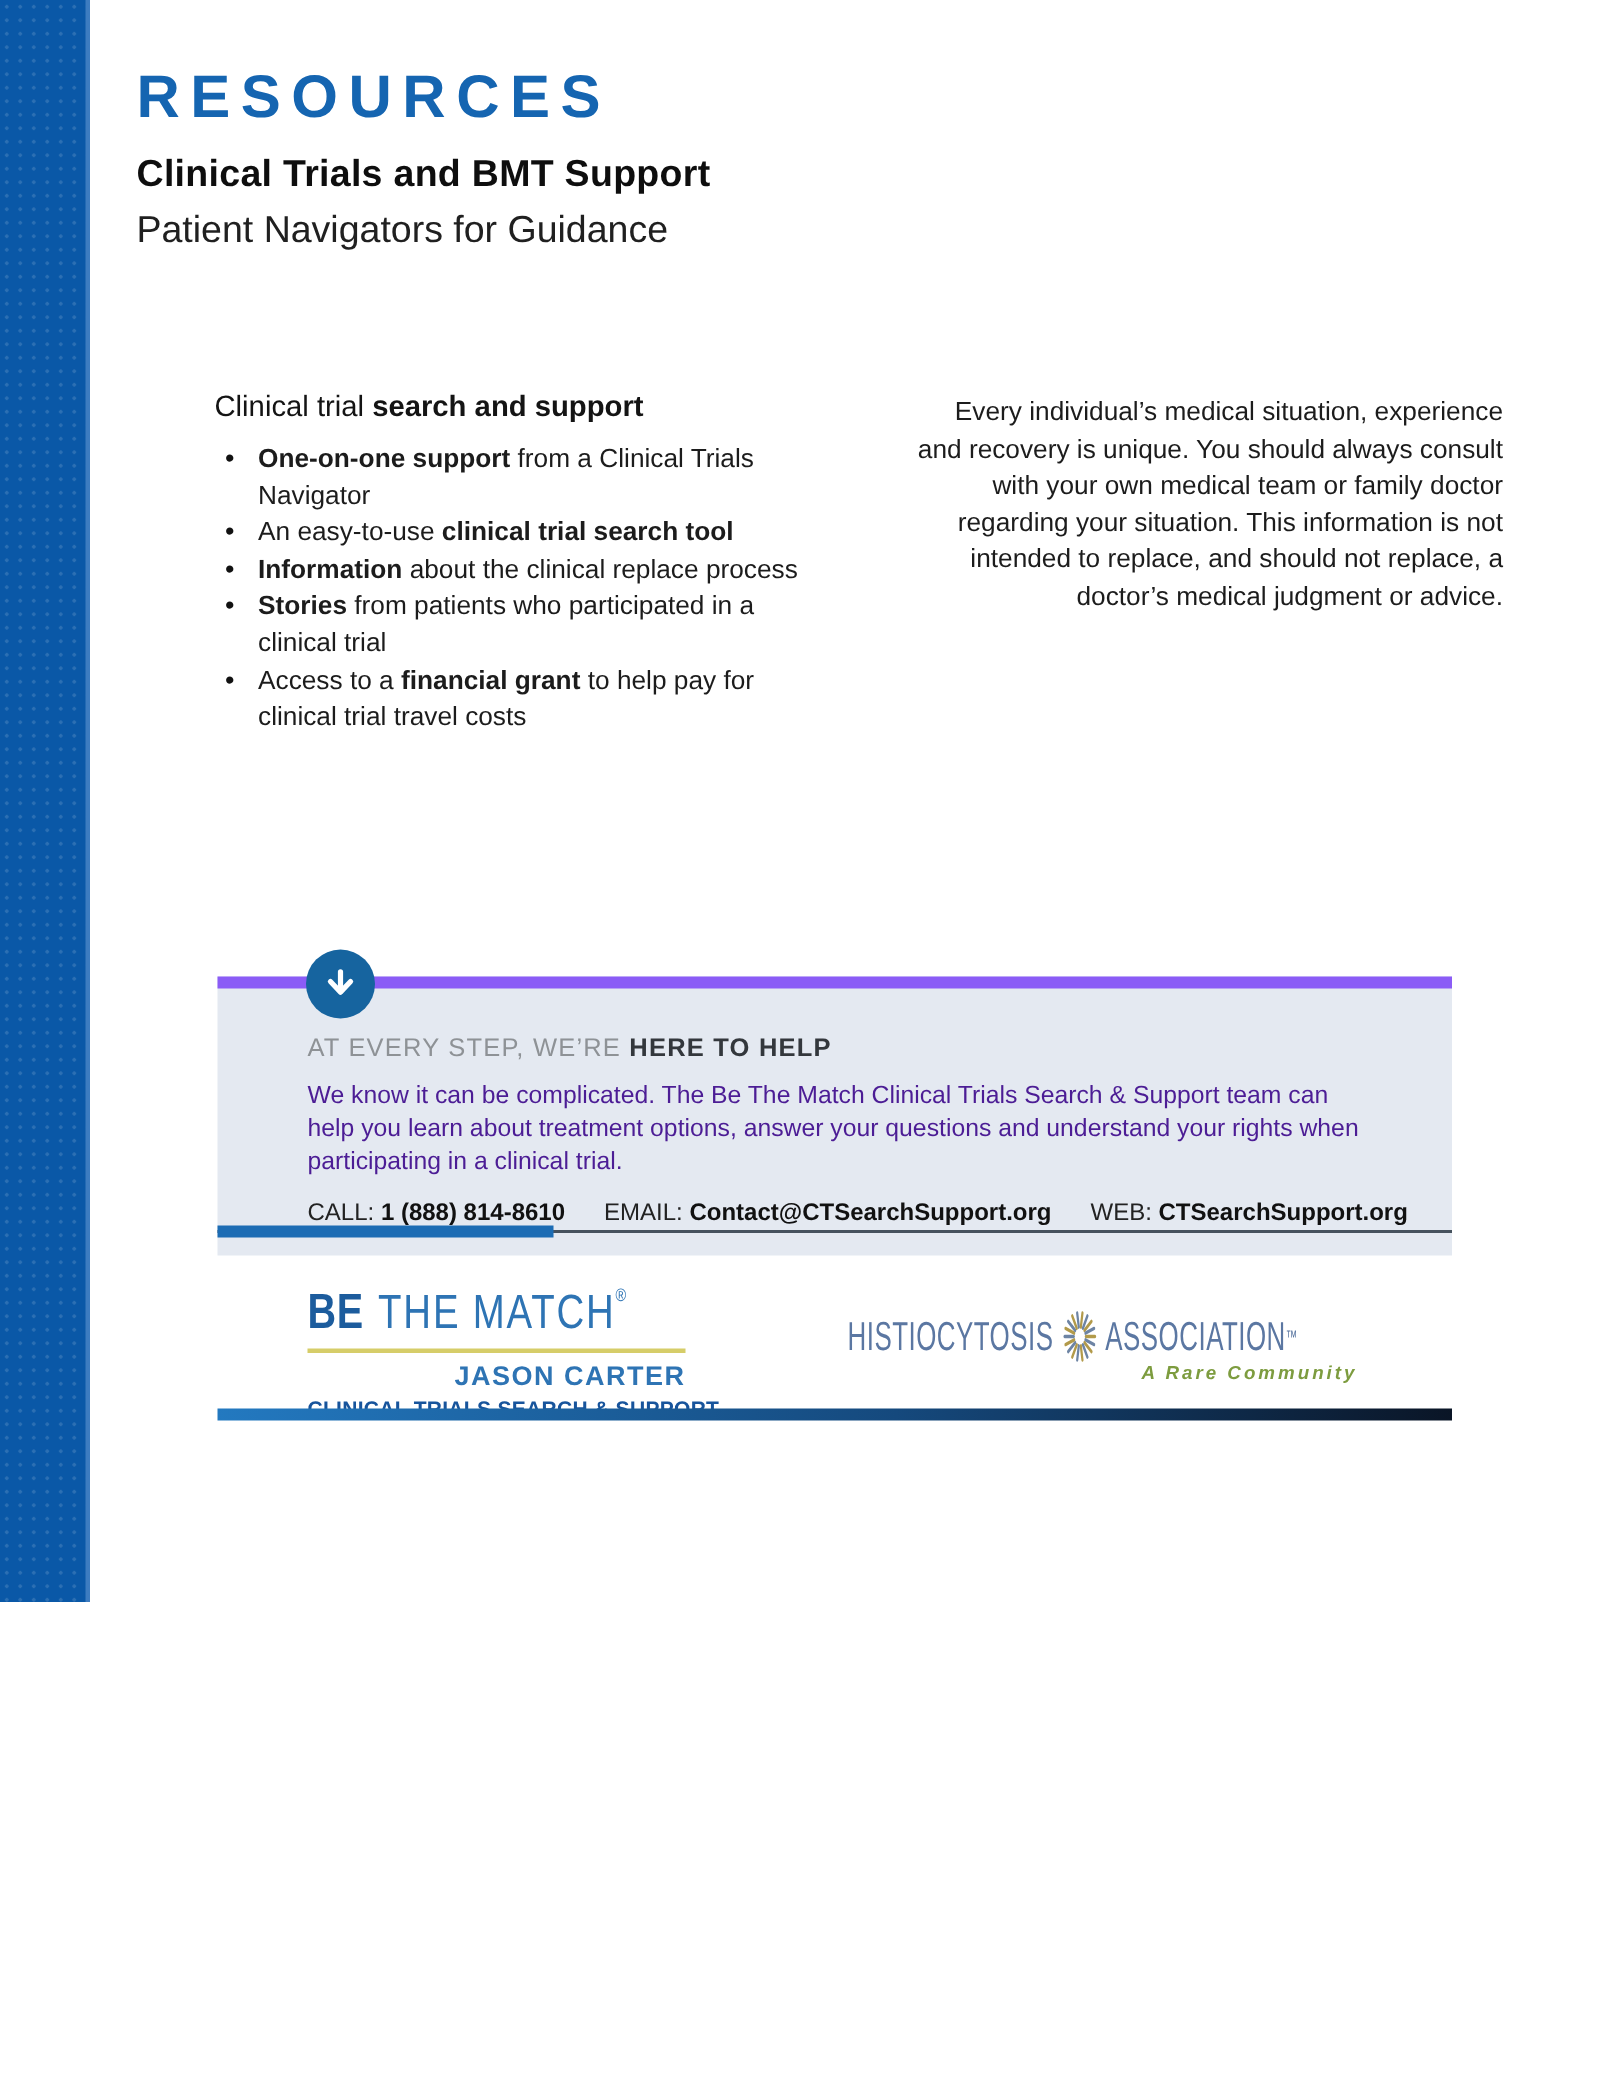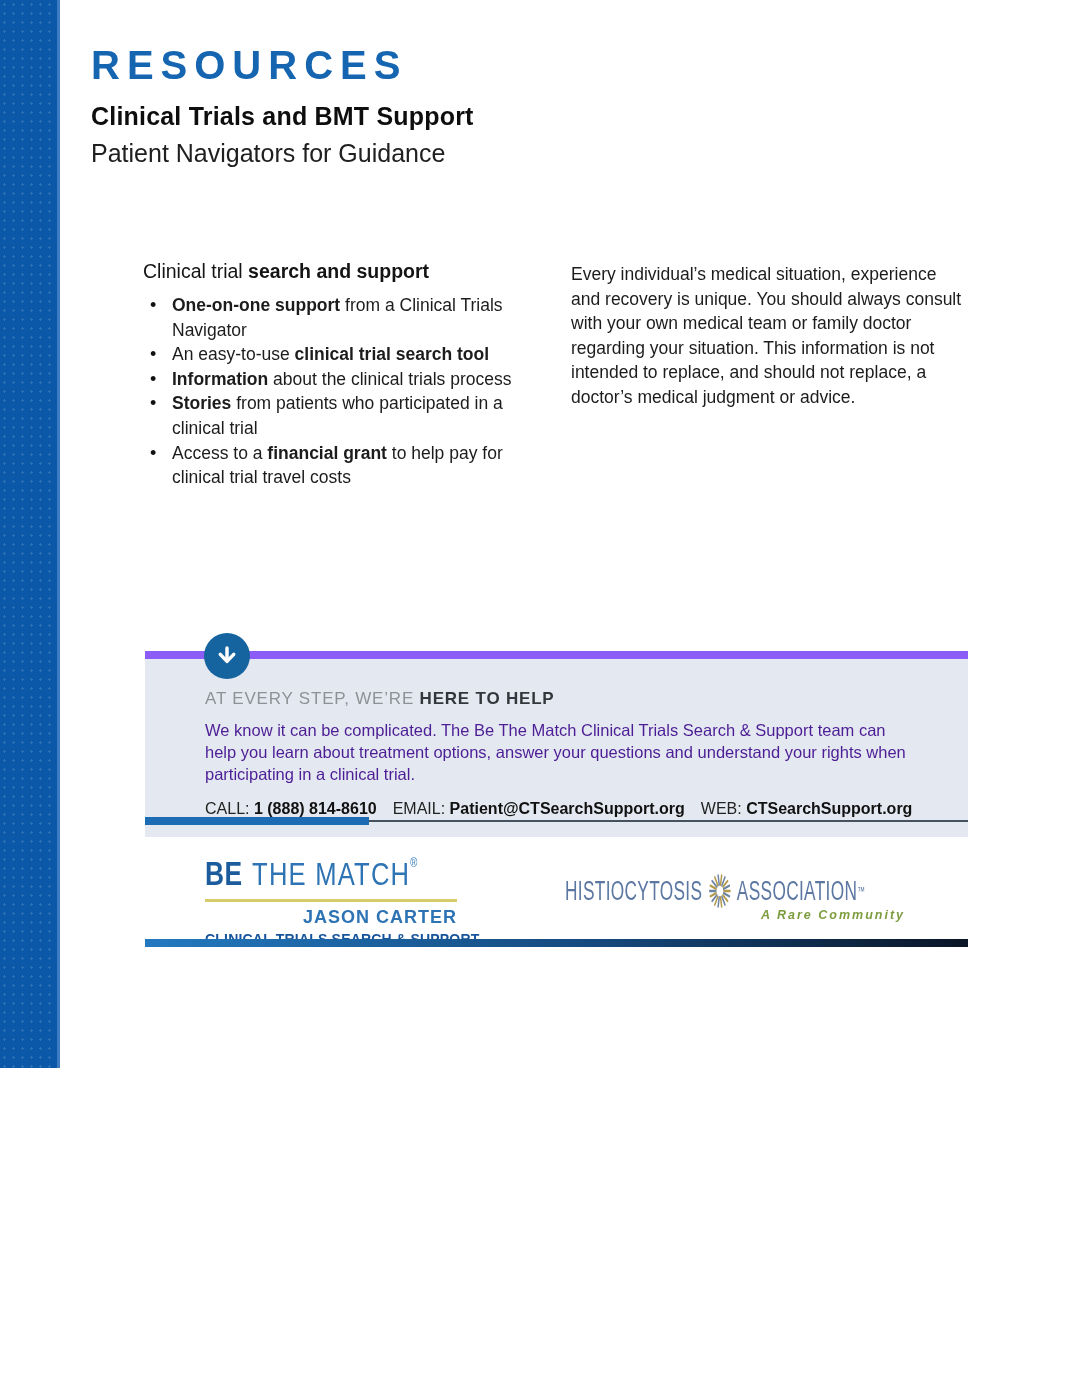--- a/index.html
+++ b/index.html
@@ -19,21 +19,21 @@
   .header { position:absolute; left:91px; top:44px; }
   .page-title {
     margin:0; font-size:40px; font-weight:700; letter-spacing:7px;
     color:#1565b1; line-height:1.05;
   }
   .subtitle-bold { margin-top:16px; font-size:25px; font-weight:700; color:#0e0e0e; letter-spacing:0.2px; }
   .subtitle { margin-top:8px; font-size:25px; font-weight:400; color:#202020; }
 
   
   .col-left  { position:absolute; left:143px; top:260px; width:392px; }
-  .col-right { position:absolute; left:571px; top:262px; width:392px; }
+  .col-right { position:absolute; left:610px; top:262px; width:392px;text-align:right; }
   .col-heading { margin:0 0 10px 0; font-size:19.5px; font-weight:400; color:#141414; }
   .col-heading b { font-weight:700; }
   .body-text { margin:0; font-size:17.5px; line-height:24.6px; color:#1c1c1c; }
   .bullet-list { margin:0; padding:0; list-style:none; }
   .bullet-list li {
     position:relative; padding-left:29px; font-size:17.5px; line-height:24.6px; color:#1c1c1c;
   }
   .bullet-list li::before {
     content:"\2022"; position:absolute; left:7px; top:0; font-size:18px; color:#111;
   }
@@ -48,21 +48,21 @@
     position:absolute; left:59px; top:-26px; width:46px; height:46px; border-radius:50%;
     background:#16649f; display:flex; align-items:center; justify-content:center;
   }
   .callout-title {
     padding:30px 60px 0 60px; font-size:17px; letter-spacing:0.8px;
     color:#8e9296; font-weight:400;
   }
   .callout-title .strong { color:#33373c; font-weight:700; }
   .callout-body { margin:10px 60px 0 60px; font-size:16.5px; line-height:22px; color:#4c1d95; }
   .callout-contacts {
-    margin:15px 60px 0 60px; font-size:16px; color:#222; display:flex; gap:16px; white-space:nowrap;
+    margin:15px 60px 0 60px; font-size:16px; color:#222; display:flex; gap:26px; white-space:nowrap;
   }
   .contact-item .value { font-weight:700; color:#111; }
   .callout-divider { position:absolute; left:0; top:158px; width:100%; height:10px; }
   .divider-line { position:absolute; left:0; right:0; top:3px; height:2px; background:#46525e; }
   .divider-blue { position:absolute; left:0; top:0; width:224px; height:8px; background:#1c6cb4; }
 
   
   .btm-logo { position:absolute; left:205px; top:851px; width:253px; }
   .btm-row1 {
     display:flex; align-items:center; gap:6px; white-space:nowrap;
@@ -105,42 +105,42 @@
     <h1 class="page-title">RESOURCES</h1>
     <div class="subtitle-bold">Clinical Trials and BMT Support</div>
     <div class="subtitle">Patient Navigators for Guidance</div>
   </div>
 
   <section class="col-left">
     <h2 class="col-heading"><span>Clinical trial </span><b>search and support</b></h2>
     <ul class="bullet-list">
       <li><span></span><b>One-on-one support</b><span> from a Clinical Trials Navigator</span></li>
       <li><span>An easy-to-use </span><b>clinical trial search tool</b><span></span></li>
-      <li><span></span><b>Information</b><span> about the clinical trials process</span></li>
+      <li><span></span><b>Information</b><span> about the clinical replace process</span></li>
       <li><span></span><b>Stories</b><span> from patients who participated in a clinical trial</span></li>
       <li><span>Access to a </span><b>financial grant</b><span> to help pay for clinical trial travel costs</span></li>
     </ul>
   </section>
 
   <section class="col-right">
     <p class="body-text">Every individual’s medical situation, experience and recovery is unique. You should always consult with your own medical team or family doctor regarding your situation. This information is not intended to replace, and should not replace, a doctor’s medical judgment or advice.</p>
   </section>
 
   <section class="callout">
     <div class="callout-circle">
       <svg width="26" height="26" viewBox="0 0 24 24" fill="none" stroke="#ffffff" stroke-width="3.2" stroke-linecap="round" stroke-linejoin="round" aria-hidden="true">
         <path d="M12 4.5 V16"></path>
         <path d="M5.8 10.5 L12 17 L18.2 10.5"></path>
       </svg>
     </div>
     <div class="callout-title"><span>AT EVERY STEP, WE’RE </span><span class="strong">HERE TO HELP</span></div>
     <p class="callout-body">We know it can be complicated. The Be The Match Clinical Trials Search &amp; Support team can help you learn about treatment options, answer your questions and understand your rights when participating in a clinical trial.</p>
     <div class="callout-contacts">
       <span class="contact-item"><span class="label">CALL:</span> <span class="value">1 (888) 814-8610</span></span>
-      <span class="contact-item"><span class="label">EMAIL:</span> <span class="value">Patient@CTSearchSupport.org</span></span>
+      <span class="contact-item"><span class="label">EMAIL:</span> <span class="value">Contact@CTSearchSupport.org</span></span>
       <span class="contact-item"><span class="label">WEB:</span> <span class="value">CTSearchSupport.org</span></span>
     </div>
     <div class="callout-divider">
       <div class="divider-line"></div>
       <div class="divider-blue"></div>
     </div>
   </section>
 
   <div class="btm-logo">
     <div class="btm-row1">

